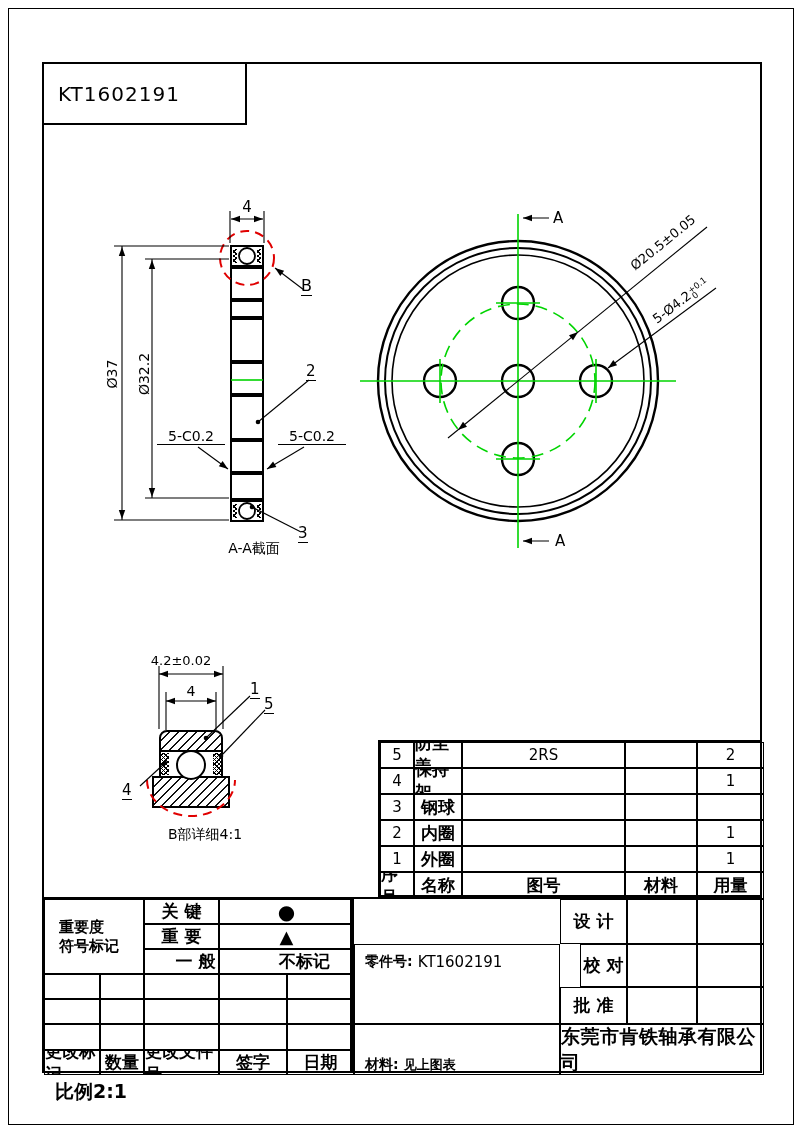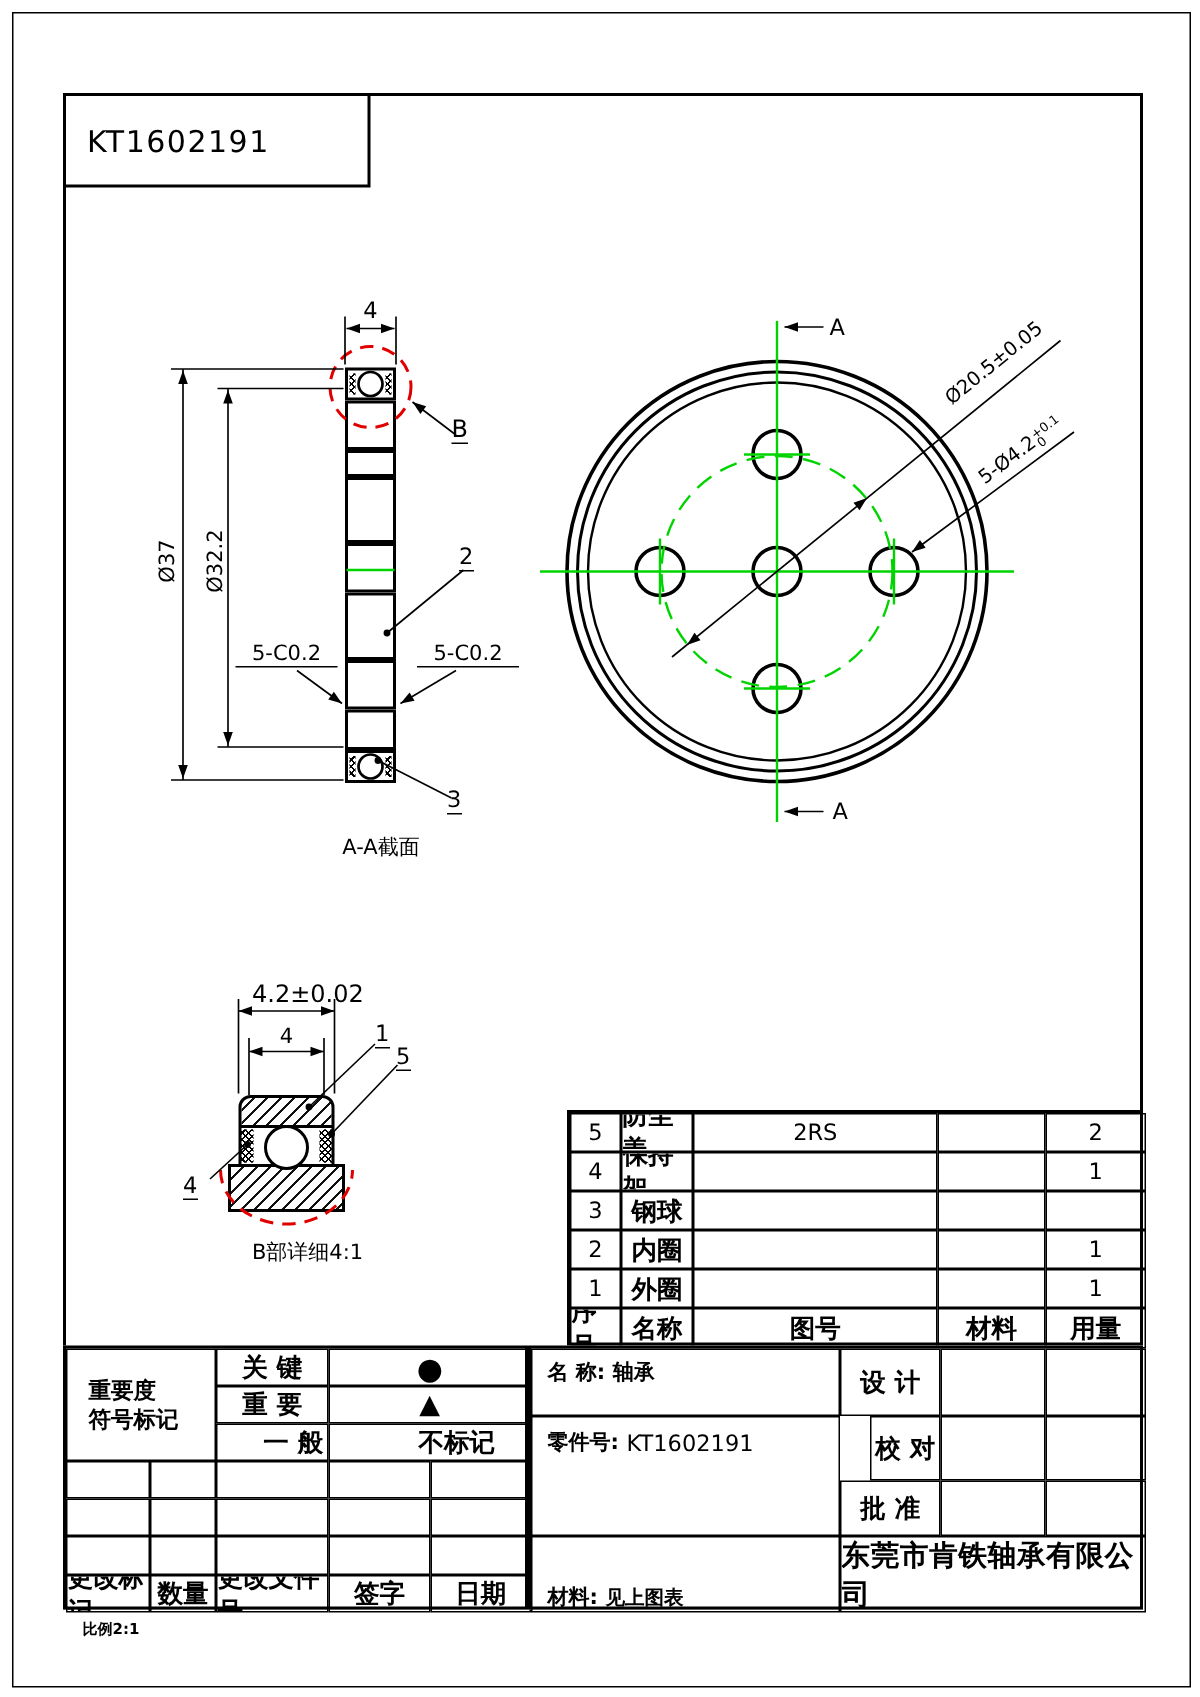--- a/index.html
+++ b/index.html
@@ -157,30 +157,30 @@
   </svg>
 
   <div class="lbl ctr" style="left:230px;top:198px;width:34px;font-size:15px;">4</div>
   <div class="lbl ctr rot90" style="left:86px;top:366px;width:52px;font-size:14px;">Ø37</div>
   <div class="lbl ctr rot90" style="left:116px;top:366px;width:56px;font-size:14px;">Ø32.2</div>
   <div class="lbl ul" style="left:301px;top:276px;font-size:16px;">B</div>
   <div class="lbl ul" style="left:306px;top:362px;font-size:15px;">2</div>
   <div class="lbl ctr ul" style="left:157px;top:428px;width:68px;font-size:14px;">5-C0.2</div>
   <div class="lbl ctr ul" style="left:278px;top:428px;width:68px;font-size:14px;">5-C0.2</div>
   <div class="lbl ul" style="left:298px;top:524px;font-size:15px;">3</div>
-  <div class="lbl ctr" style="left:198px;top:540px;width:112px;font-size:14px;margin-top:16px;">A-A截面</div>
+  <div class="lbl ctr" style="left:198px;top:540px;width:112px;font-size:14px;">A-A截面</div>
 
   <div class="lbl" style="left:553px;top:209px;font-size:15px;">A</div>
   <div class="lbl" style="left:555px;top:532px;font-size:15px;">A</div>
   <div class="lbl ctr rot39" style="left:607px;top:235px;width:112px;font-size:13px;">Ø20.5±0.05</div>
   <div class="lbl ctr rot37" style="left:631px;top:293px;width:100px;font-size:13px;">
     <span>5-Ø4.2</span><span class="tolstack"><span>+0.1</span><span>0</span></span>
   </div>
 
-  <div class="lbl ctr" style="left:168px;top:653px;width:66px;font-size:16px;">4.2±0.02</div>
+  <div class="lbl ctr" style="left:148px;top:653px;width:66px;font-size:13px;">4.2±0.02</div>
   <div class="lbl ctr" style="left:174px;top:683px;width:34px;font-size:14px;">4</div>
   <div class="lbl ul" style="left:250px;top:680px;font-size:15px;">1</div>
   <div class="lbl ul" style="left:264px;top:695px;font-size:15px;">5</div>
   <div class="lbl ul" style="left:122px;top:781px;font-size:15px;">4</div>
   <div class="lbl ctr" style="left:145px;top:826px;width:120px;font-size:14px;">B部详细4:1</div>
 
   <div class="grid" style="left:378px;top:740px;width:384px;height:157px;
               grid-template-columns:34px 48px 163px 72px 67px;
               grid-template-rows:26px 26px 26px 26px 26px 27px;">
     <div class="num">5</div>
@@ -253,24 +253,20 @@
     <div class="small-cjk">更改标记</div>
     <div class="small-cjk">数量</div>
     <div class="small-cjk">更改文件号</div>
     <div class="small-cjk">签字</div>
     <div class="small-cjk">日期</div>
   </div>
 
   <div class="grid" style="left:352px;top:897px;width:410px;height:176px;
               grid-template-columns:206px 67px 70px 67px;
               grid-template-rows:45px 43px 37px 51px;">
-    <div style="grid-column:1;grid-row:1;justify-content:flex-start;align-items:flex-start;padding:6px 0 0 10px;">
-      <span class="cjk" style="font-size:14px;">名 称:</span>&nbsp;
-      <span class="cjk" style="font-size:14px;">轴承</span>
-    </div>
     <div class="small-cjk" style="grid-column:2;grid-row:1;">设 计</div>
     <div style="grid-column:3;grid-row:1;"></div>
     <div style="grid-column:4;grid-row:1;"></div>
 
     <div style="grid-column:1;grid-row:2/4;justify-content:flex-start;align-items:flex-start;padding:8px 0 0 10px;">
       <span class="cjk" style="font-size:14px;">零件号:</span>&nbsp;
       <span style="font-size:15px;">KT1602191</span>
     </div>
     <div class="small-cjk" style="grid-column:2;grid-row:2;margin-left:20px;">校 对</div>
     <div style="grid-column:3;grid-row:2;"></div>
@@ -279,15 +275,15 @@
     <div style="grid-column:3;grid-row:3;"></div>
     <div style="grid-column:4;grid-row:3;"></div>
 
     <div style="grid-column:1;grid-row:4;justify-content:flex-start;align-items:flex-end;padding:8px 0 0 10px;">
       <span class="cjk" style="font-size:14px;">材料:</span>&nbsp;
       <span class="cjk" style="font-size:13px;">见上图表</span>
     </div>
     <div class="cjk" style="grid-column:2/5;grid-row:4;font-size:19px;letter-spacing:0.5px;">东莞市肯铁轴承有限公司</div>
   </div>
 
-  <div class="lbl cjk" style="left:55px;top:1079px;font-size:10px;">比例2:1</div>
+  <div class="lbl cjk" style="left:55px;top:1079px;font-size:19px;">比例2:1</div>
 
 </div>
 
 </body></html>

